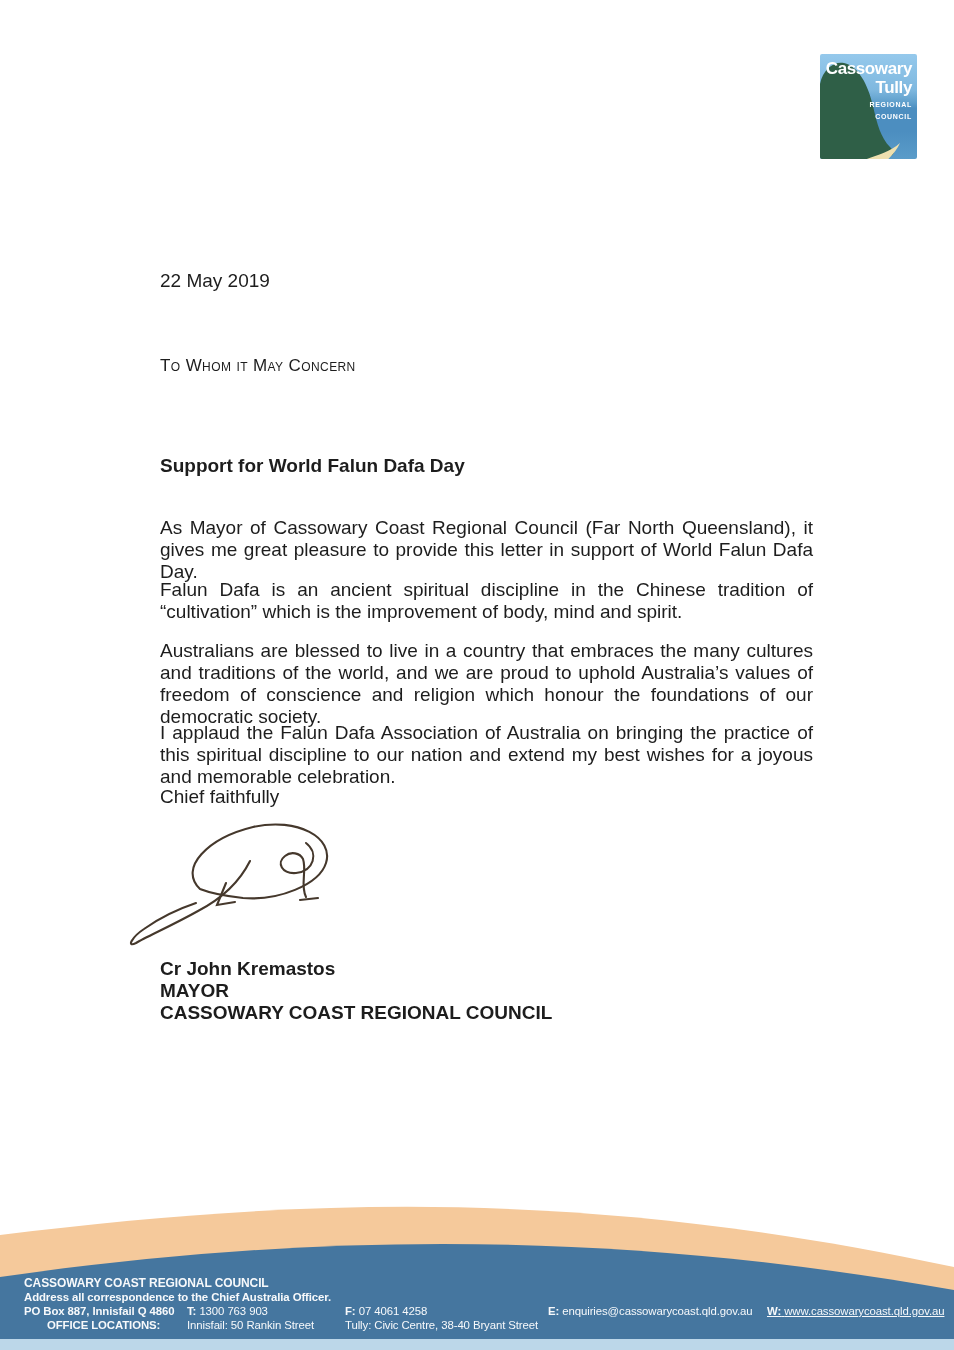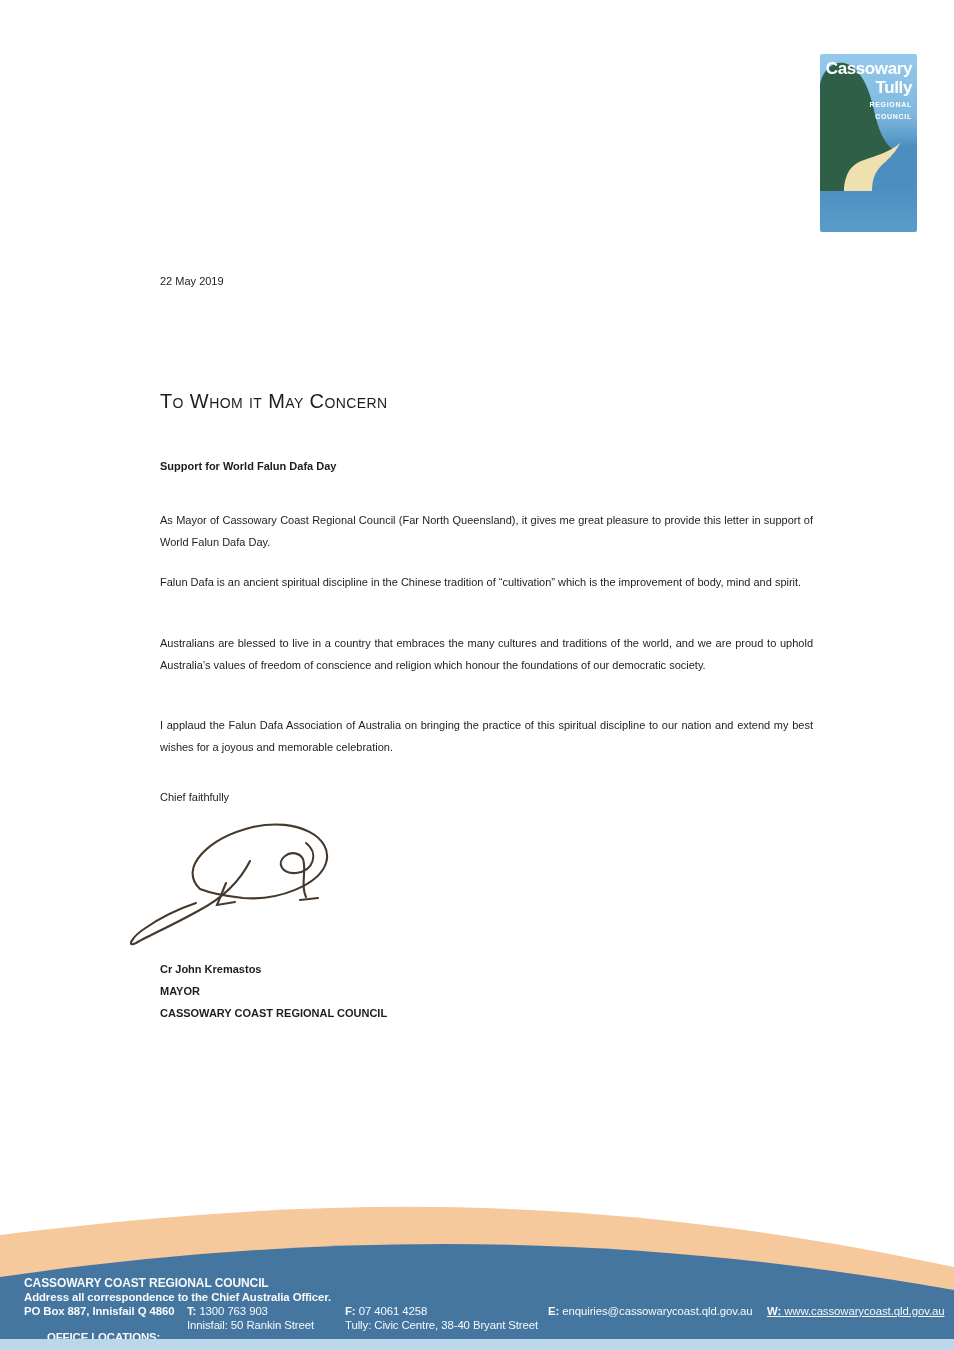--- a/index.html
+++ b/index.html
@@ -7,39 +7,39 @@
     position:relative;
     width:954px;height:1350px;
     background:#ffffff;
     overflow:hidden;
     font-family:"Liberation Sans", sans-serif;
     color:#1d1d1d;
   }
 
   
   .logo{
-    position:absolute;left:820px;top:54px;width:97px;height:178px;
+    position:absolute;left:820px;top:54px;width:97px;height:105px;
     background:linear-gradient(180deg,#95c9ec 0%,#7fb8df 34%,#5f9fcc 46%,#4c8ec0 52%,#4c8ec0 74%,#5a9cc9 100%);
     border-radius:2px;
     overflow:hidden;
   }
   .logo svg{position:absolute;left:0;top:0;}
   .logo-text{
     position:absolute;right:5px;top:5px;text-align:right;color:#ffffff;z-index:2;
   }
   .logo-name{font-size:17px;font-weight:700;line-height:19px;letter-spacing:-0.4px;}
   .logo-sub{font-size:7px;font-weight:700;line-height:9px;letter-spacing:0.7px;margin-top:3px;}
 
   
   .letter{position:absolute;left:160px;top:0;width:653px;}
-  .blk{position:absolute;left:0;width:653px;font-size:11px;line-height:22px;}
+  .blk{position:absolute;left:0;width:653px;font-size:19px;line-height:22px;}
   .date{top:270px;}
   .salutation{
-    top:390px;
-    font-size:20px;
+    top:355px;
+    font-size:17px;
     font-variant:small-caps;
     letter-spacing:0.4px;
   }
   .subject{top:455px;font-weight:700;}
   .para{text-align:justify;}
   .p1{top:498px;}
   .p2{top:560px;}
   .p3{top:621px;}
   .p4{top:703px;}
   .closing{top:786px;}
@@ -109,20 +109,20 @@
     <div class="ftext">
       <span class="fl fb" style="left:24px;top:82px;font-size:12px;">CASSOWARY COAST REGIONAL COUNCIL</span>
       <span class="fl fb" style="left:24px;top:96px;">Address all correspondence to the Chief Australia Officer.</span>
 
       <span class="fl fb" style="left:24px;top:110px;">PO Box 887, Innisfail Q 4860</span>
       <span class="fl" style="left:187px;top:110px;"><span class="fb">T:</span> <span>1300 763 903</span></span>
       <span class="fl" style="left:345px;top:110px;"><span class="fb">F:</span> <span>07 4061 4258</span></span>
       <span class="fl" style="left:548px;top:110px;"><span class="fb">E:</span> <span>enquiries@cassowarycoast.qld.gov.au</span></span>
       <span class="fl" style="left:767px;top:110px;text-decoration:underline;"><span class="fb">W:</span> <span>www.cassowarycoast.qld.gov.au</span></span>
 
-      <span class="fl fb" style="left:47px;top:136px;">OFFICE LOCATIONS:</span>
+      <span class="fl fb" style="left:47px;top:124px;">OFFICE LOCATIONS:</span>
       <span class="fl" style="left:187px;top:124px;">Innisfail: 50 Rankin Street</span>
       <span class="fl" style="left:345px;top:124px;">Tully: Civic Centre, 38-40 Bryant Street</span>
     </div>
     <div class="footer-strip"></div>
   </div>
 
 </div>
 
 </body></html>

